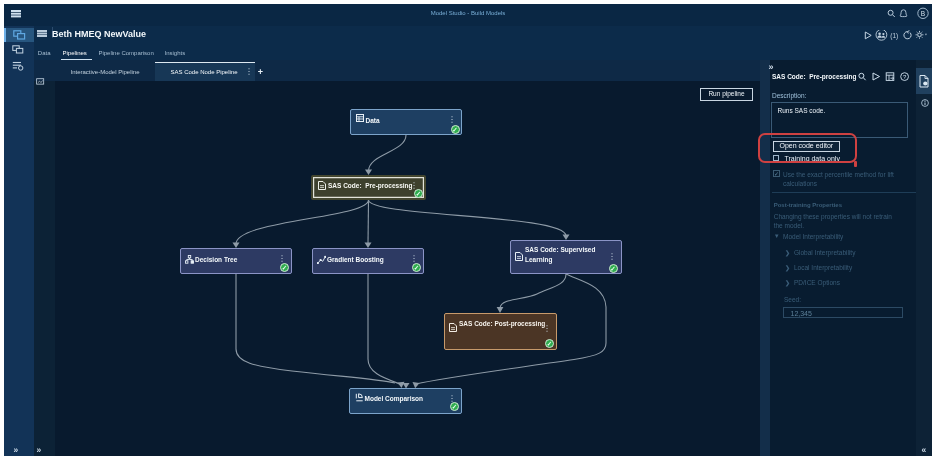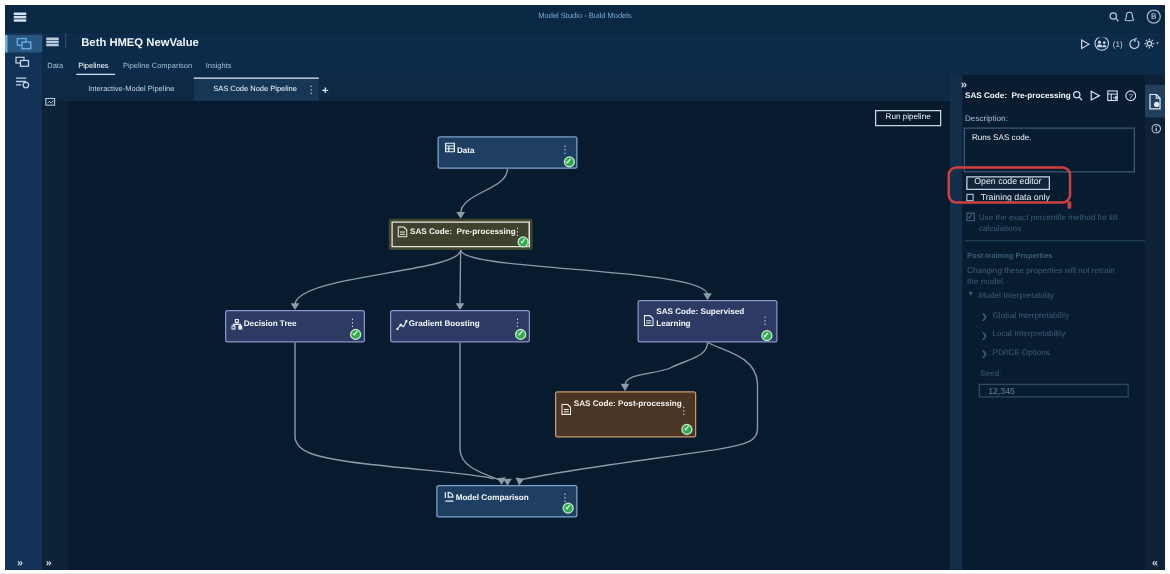--- a/index.html
+++ b/index.html
@@ -45,21 +45,21 @@
     <line x1="0.8" y1="1.5" x2="9" y2="1.5" stroke="#c4d4e2" stroke-width="1.1"></line>
     <line x1="0.8" y1="4.2" x2="9" y2="4.2" stroke="#c4d4e2" stroke-width="1.1"></line>
     <line x1="0.8" y1="6.9" x2="5" y2="6.9" stroke="#c4d4e2" stroke-width="1.1"></line>
     <circle cx="8.7" cy="7" r="2.2" fill="#123357" stroke="#c4d4e2" stroke-width="1"></circle>
   </svg>
   <div class="abs" style="left:9.5px;top:441px;color:#cfdce8;font-size:8.5px;font-weight:bold;">»</div>
 
   <div class="abs" style="left:30px;top:22px;width:898px;height:34px;background:#0c2b4a;"></div>
   <div class="abs" style="left:33px;top:26px;width:10px;height:1.5px;background:#b9cbdb;box-shadow:0 2.5px 0 #b9cbdb,0 5px 0 #b9cbdb;"></div>
   <div class="abs" style="left:47.6px;top:23px;width:1px;height:11px;background:#2c4c6e;"></div>
-  <div class="abs" style="left:61px;top:25px;color:#f2f7fb;font-size:9px;font-weight:bold;white-space:nowrap;">Beth HMEQ NewValue</div>
+  <div class="abs" style="left:48px;top:25px;color:#f2f7fb;font-size:9px;font-weight:bold;white-space:nowrap;">Beth HMEQ NewValue</div>
 
   <svg class="abs" style="left:858px;top:26px;" width="68" height="12" viewBox="0 0 68 12">
     <path d="M3.3 2 L9.2 5.4 L3.3 8.8 Z" fill="none" stroke="#c2d2e0" stroke-width="1"></path>
     <circle cx="19.4" cy="4.8" r="5.4" fill="none" stroke="#c2d2e0" stroke-width="0.9"></circle>
     <circle cx="17.6" cy="3.7" r="1.3" fill="#c2d2e0"></circle>
     <path d="M15.3 7.8 q0-2.5 2.3-2.5 q2.3 0 2.3 2.5 Z" fill="#c2d2e0"></path>
     <circle cx="21.4" cy="4.1" r="1.1" fill="#c2d2e0"></circle>
     <path d="M19.7 7.8 q0-2.1 1.7-2.1 q1.7 0 1.7 2.1 Z" fill="#c2d2e0"></path>
     <text x="28.3" y="7.8" font-size="6.5" fill="#c2d2e0" font-family="Liberation Sans">(1)</text>
     <path d="M45.4 1.6 a3.6 3.6 0 1 0 2.6 1 M45.4 1.6 l2-0.9 M45.4 1.6 l0.9 1.9" fill="none" stroke="#c2d2e0" stroke-width="1"></path>

